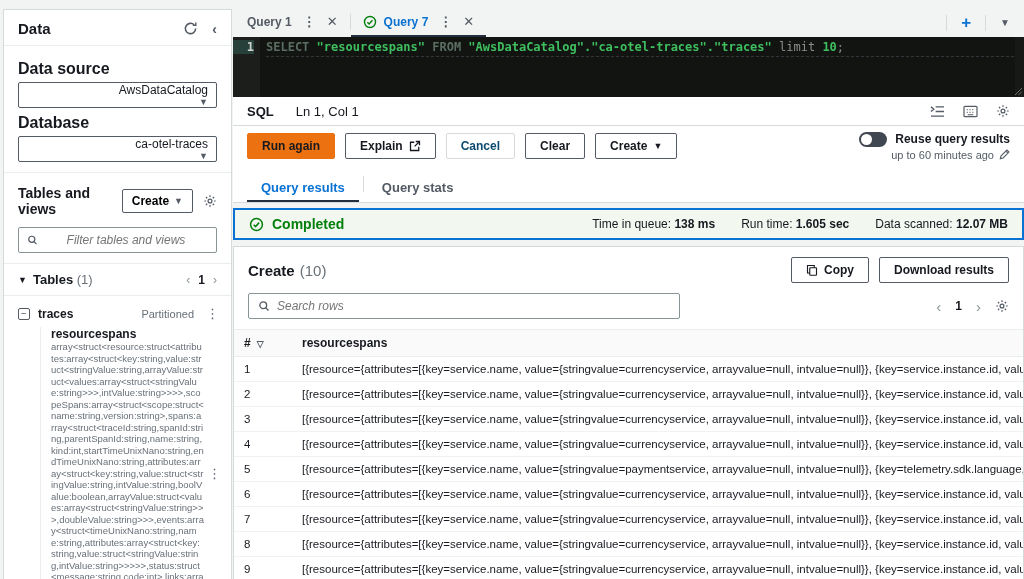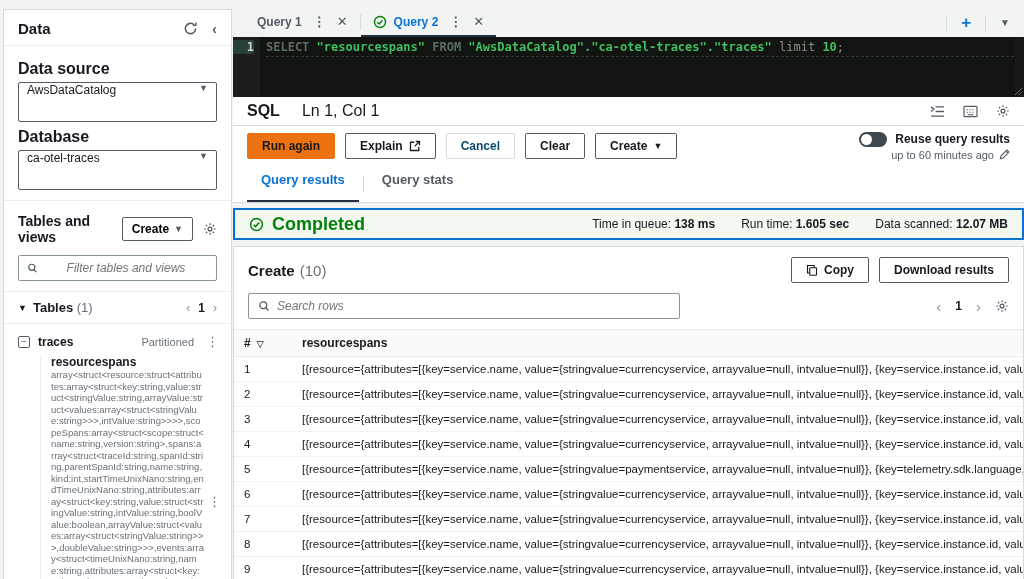--- a/index.html
+++ b/index.html
@@ -8,21 +8,21 @@
   .app { position:relative; width:1024px; height:579px; }
 
   
   .sidebar { position:absolute; left:3px; top:9px; width:229px; height:570px; background:#fff; border:1px solid #d5dbdb; border-bottom:none; overflow:hidden; }
   .sb-header { display:flex; align-items:center; justify-content:space-between; padding:10px 14px 8px 14px; border-bottom:1px solid #eaeded; }
   .sb-title { font-weight:bold; font-size:15px; }
   .sb-header-icons { display:flex; gap:14px; align-items:center; color:#545b64; }
   .icon-btn { cursor:pointer; color:#545b64; display:inline-flex; align-items:center; }
   .sb-section { padding:8px 14px 10px 14px; border-bottom:1px solid #eaeded; }
   .field-label { font-size:16px; font-weight:bold; margin:6px 0 4px; }
-  .select-box { display:flex; align-items:flex-start; justify-content:space-between; border:1px solid #545b64; border-radius:2px; height:40px; padding:0 8px; font-size:12px; background:#fff; cursor:pointer; }
+  .select-box { display:flex; align-items:flex-end; justify-content:space-between; border:1px solid #545b64; border-radius:2px; height:26px; padding:0 8px; font-size:12px; background:#fff; cursor:pointer;flex-direction:column; }
   .caret { font-size:9px; color:#545b64; }
   .tv-row { display:flex; align-items:center; justify-content:space-between; margin:4px 0 10px; }
   .tv-title { font-weight:bold; font-size:14px; }
   .tv-actions { display:flex; align-items:center; gap:10px; }
   .btn-sm { border:1px solid #545b64; border-radius:2px; height:24px; padding:0 9px; font-size:12px; font-weight:bold; background:#fff; display:inline-flex; align-items:center; gap:5px; cursor:pointer; }
   .search-box { display:flex; align-items:center; gap:6px; border:1px solid #879596; border-radius:2px; height:26px; padding:0 8px; color:#879596; }
   .search-box input { border:none; outline:none; width:100%; font-style:italic; font-size:12px; color:#545b64; font-family:"Liberation Sans",sans-serif; background:transparent;text-align:center; }
   .tables-head { display:flex; align-items:center; justify-content:space-between; padding:8px 14px; border-bottom:1px solid #eaeded; }
   .tables-left { display:flex; align-items:center; gap:6px; font-weight:bold; font-size:13px; }
   .pager { display:flex; align-items:center; gap:8px; color:#879596; font-size:12px; }
@@ -34,62 +34,62 @@
   .kebab { color:#545b64; font-size:13px; letter-spacing:0; cursor:pointer; padding:0 4px; }
   .minus-sq { width:12px; height:12px; border:1px solid #545b64; border-radius:2px; display:inline-flex; align-items:center; justify-content:center; font-size:10px; line-height:1; color:#545b64; background:#fff; }
   .col-block { margin-left:24px; border-left:1px solid #eaeded; padding-left:10px; }
   .col-name { font-weight:bold; font-size:12px; margin-top:2px; }
   .col-type { color:#687078; font-size:9.5px; line-height:11.5px; word-break:break-all; width:162px; }
   .type-row { display:flex; }
 
   
   .main { position:absolute; left:233px; top:0; width:791px; height:579px; }
 
-  .tabbar { display:flex; align-items:flex-end; height:37px; background:#f2f3f3; padding-left:12px; }
+  .tabbar { display:flex; align-items:flex-end; height:37px; background:#f2f3f3; padding-left:2px; }
   .qtab { display:flex; align-items:center; gap:7px; padding:0 12px; height:29px; font-size:12px; font-weight:bold; color:#545b64; cursor:pointer; border-bottom:2px solid transparent; }
   .qtab.active { color:#0972d3; border-bottom:2px solid #232f3e; }
   .qtab .close { font-size:13px; color:#545b64; font-weight:normal; }
   .tab-sep { width:1px; height:16px; background:#d5dbdb; margin-bottom:7px; }
   .tabbar-right { margin-left:auto; display:flex; align-items:center; height:29px; }
   .tab-plus { color:#0972d3; font-size:17px; font-weight:bold; padding:0 14px; cursor:pointer; }
   .tab-menu { color:#545b64; font-size:10px; padding:0 14px; cursor:pointer; }
 
   .editor { position:relative; height:60px; background:#111411; display:flex; font-family:"DejaVu Sans Mono", monospace; font-size:12px; }
   .gutter { width:27px; background:#1b1e1b; color:#cfd3cf; text-align:right; padding:3px 6px 0 0; font-weight:bold; }
   .gutter .ln { background:#27413a; display:block; border-radius:1px; }
   .code { flex:1; padding:3px 0 0 6px; white-space:nowrap; overflow:hidden; border-bottom:none; }
   .code-line { border-bottom:1px dashed #31363a; padding-bottom:2px; }
   .tok-kw { color:#5c6e63; font-weight:bold; }
   .tok-str { color:#3fbf5f; font-weight:bold; }
   .tok-num { color:#3fbf5f; font-weight:bold; }
   .tok-pl { color:#8a8f8a; }
   .ed-scroll { position:absolute; right:0; top:0; width:9px; height:100%; background:#161916; }
   .ed-resize { position:absolute; right:1px; bottom:1px; width:10px; height:10px; color:#6a6f6a; }
 
-  .sqlbar { height:29px; background:#fff; border-bottom:1px solid #d5dbdb; display:flex; align-items:center; padding:0 14px; font-size:16px; color:#16191f; }
+  .sqlbar { height:29px; background:#fff; border-bottom:1px solid #d5dbdb; display:flex; align-items:center; padding:0 14px; font-size:13px; color:#16191f; }
   .sqlbar .pos { margin-left:22px; }
   .sqlbar-icons { margin-left:auto; display:flex; align-items:center; gap:18px; color:#545b64; }
 
   .actions { height:40px; background:#fff; display:flex; align-items:center; gap:10px; padding:0 14px; }
   .btn { border:1px solid #545b64; border-radius:2px; height:26px; padding:0 14px; font-size:12px; font-weight:bold; background:#fff; color:#16191f; display:inline-flex; align-items:center; gap:6px; cursor:pointer; }
   .btn.primary { background:#ec7211; border-color:#ec7211; color:#16191f; }
   .btn.disabled { border-color:#d5dbdb; color:#0c4a6e; cursor:default; }
   .reuse { margin-left:auto; text-align:right; font-size:12px; }
   .reuse-top { display:flex; align-items:center; gap:8px; justify-content:flex-end; font-weight:bold; }
   .toggle { width:28px; height:15px; background:#414750; border-radius:8px; position:relative; cursor:pointer; }
   .toggle::after { content:""; position:absolute; left:2px; top:2px; width:11px; height:11px; border-radius:50%; background:#fff; }
   .reuse-sub { color:#545b64; font-size:11px; margin-top:2px; display:flex; align-items:center; gap:5px; justify-content:flex-end; }
 
   .rtabs { display:flex; align-items:flex-end; height:37px; background:#fff; border-bottom:1px solid #d5dbdb; padding-left:14px; gap:4px; }
-  .rtab { padding:0 14px 13px; font-size:13px; font-weight:bold; color:#545b64; cursor:pointer; border-bottom:2px solid transparent; }
+  .rtab { padding:0 14px 5px; font-size:13px; font-weight:bold; color:#545b64; cursor:pointer; border-bottom:2px solid transparent; }
   .rtab.active { color:#0972d3; border-bottom:2px solid #232f3e; }
   .rtab-sep { width:1px; height:16px; background:#d5dbdb; margin-bottom:10px; }
 
   .completed { margin:5px 0 0 0; border:2px solid #0972d3; background:#f2f8f0; height:32px; display:flex; align-items:center; padding:0 14px; gap:8px; }
-  .completed .label { color:#037f0c; font-weight:bold; font-size:18px; }
+  .completed .label { color:#037f0c; font-weight:bold; font-size:14px; }
   .stats { margin-left:auto; display:flex; gap:26px; font-size:12px; color:#16191f; }
   .stat b { font-weight:bold; }
 
   .results-card { margin:6px 0 0 0; background:#fff; border:1px solid #d5dbdb; height:336px; overflow:hidden; }
   .res-head { display:flex; align-items:center; padding:10px 14px 6px; }
   .res-title { font-size:15px; font-weight:bold; }
   .res-count { font-size:15px; color:#687078; margin-left:5px; }
   .res-btns { margin-left:auto; display:flex; gap:10px; }
   .res-toolbar { display:flex; align-items:center; padding:4px 14px 10px; }
   .res-search { display:flex; align-items:center; gap:7px; border:1px solid #879596; border-radius:2px; height:26px; width:432px; padding:0 9px; color:#545b64; }
@@ -201,21 +201,21 @@
         <span>Query 1</span>
         <span class="kebab">⋮</span>
         <span class="close">✕</span>
       </div>
       <div class="tab-sep"></div>
       <div class="qtab active">
         <svg width="14" height="14" viewBox="0 0 16 16" fill="none" stroke="#037f0c" stroke-width="1.6">
             <circle cx="8" cy="8" r="6.3"></circle>
             <path d="M5 8.2l2 2 3.8-4.2"></path>
           </svg>
-        <span>Query 2</span>
+        <span>Query 7</span>
         <span class="kebab">⋮</span>
         <span class="close">✕</span>
       </div>
       <div class="tabbar-right">
         <div class="tab-sep" style="margin-bottom:0;"></div>
         <span class="tab-plus">+</span>
         <div class="tab-sep" style="margin-bottom:0;"></div>
         <span class="tab-menu">▼</span>
       </div>
     </div>

